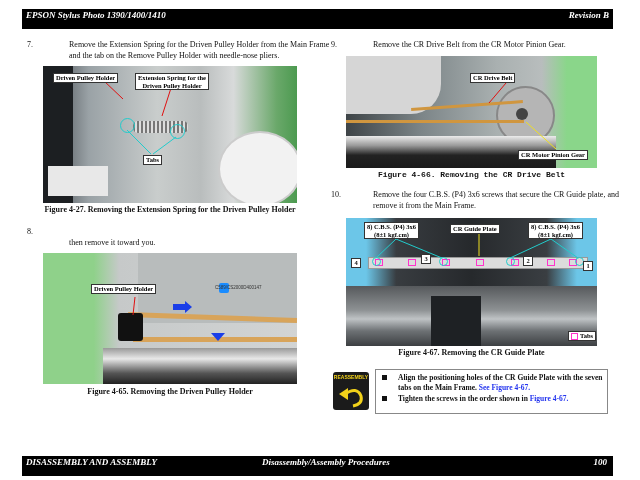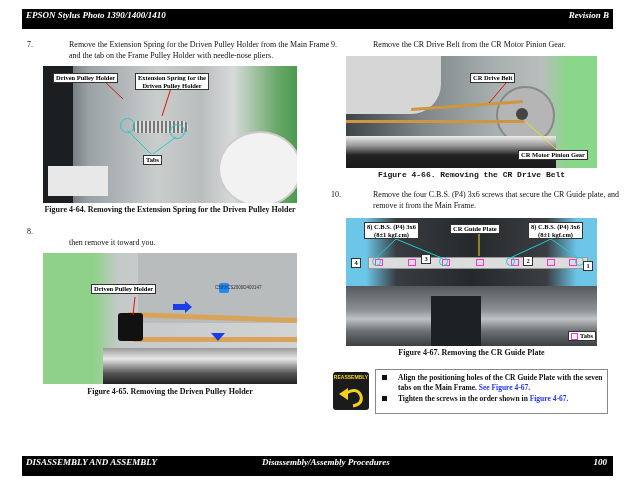--- a/index.html
+++ b/index.html
@@ -24,41 +24,41 @@
 </head>
 <body>
 
 <div class="bar" style="top:9px;">
   <span style="left:4px;">EPSON Stylus Photo 1390/1400/1410</span>
   <span style="right:4px;">Revision B</span>
 </div>
 
 <div class="step" style="left:27px;top:40px;width:290px;">
   <span class="num">7.</span>
-  <span class="txt" style="white-space:nowrap;"><span>Remove the Extension Spring for the Driven Pulley Holder from the Main Frame</span><br><span>and the tab on the Frame Pulley Holder with needle-nose pliers.</span></span>
+  <span class="txt" style="white-space:nowrap;"><span>Remove the Extension Spring for the Driven Pulley Holder from the Main Frame</span><br><span>and the tab on the Remove Pulley Holder with needle-nose pliers.</span></span>
 </div>
 
 <div class="fig" style="left:43px;top:66px;width:254px;height:137px;background:linear-gradient(90deg,#3a3f45 0%,#9aa2a6 18%,#c9cdcc 45%,#b9bdbd 62%,#d8dada 75%,#6aa86a 92%,#4c9a50 100%);">
   <div style="position:absolute;left:0;top:0;width:30px;height:137px;background:#1c1f22;"></div>
   <div style="position:absolute;left:90px;top:55px;width:55px;height:12px;background:repeating-linear-gradient(90deg,#777 0 2px,#ddd 2px 4px);border-radius:5px;"></div>
   <div style="position:absolute;left:175px;top:65px;width:80px;height:72px;border-radius:50%;background:#f2f2f2;border:2px solid #ccc;"></div>
   <div style="position:absolute;left:5px;top:100px;width:60px;height:30px;background:#e8e8e8;"></div>
   <div class="cyan-c" style="left:77px;top:52px;width:13px;height:13px;"></div>
   <div class="cyan-c" style="left:127px;top:58px;width:13px;height:13px;"></div>
   <svg style="position:absolute;left:0;top:0;" width="254" height="137">
     <line x1="60" y1="14" x2="80" y2="33" stroke="#e01010" stroke-width="1"></line>
     <line x1="128" y1="22" x2="119" y2="50" stroke="#e01010" stroke-width="1"></line>
     <line x1="84" y1="64" x2="108" y2="88" stroke="#22cccc" stroke-width="1"></line>
     <line x1="133" y1="71" x2="110" y2="88" stroke="#22cccc" stroke-width="1"></line>
   </svg>
   <div class="lbl" style="left:10px;top:7px;">Driven Pulley Holder</div>
   <div class="lbl" style="left:92px;top:7px;"><span>Extension Spring for the</span><br><span>Driven Pulley Holder</span></div>
   <div class="lbl" style="left:100px;top:89px;">Tabs</div>
 </div>
-<div class="cap" style="left:30px;top:205px;width:280px;">Figure 4-64.  Removing the Extension Spring for the Driven Pulley Holder</div>
+<div class="cap" style="left:30px;top:205px;width:280px;">Figure 4-27.  Removing the Extension Spring for the Driven Pulley Holder</div>
 
 <div class="step" style="left:27px;top:227px;width:290px;">
   <span class="num">8.</span>
   <span class="txt" style="white-space:nowrap;"><br><span>then remove it toward you.</span></span>
 </div>
 
 <div class="fig" style="left:43px;top:253px;width:254px;height:131px;background:linear-gradient(90deg,#8fd18a 0%,#8fd18a 20%,#c6c9c9 30%,#d2d4d4 100%);">
   <div style="position:absolute;left:95px;top:0;width:159px;height:70px;background:#b8bcbc;"></div>
   <div style="position:absolute;left:60px;top:95px;width:194px;height:36px;background:linear-gradient(180deg,#999 0%,#e8e8e8 30%,#555 70%,#222 100%);"></div>
   <div style="position:absolute;left:85px;top:62px;width:169px;height:5px;background:#d8a45a;transform:rotate(2deg);"></div>

